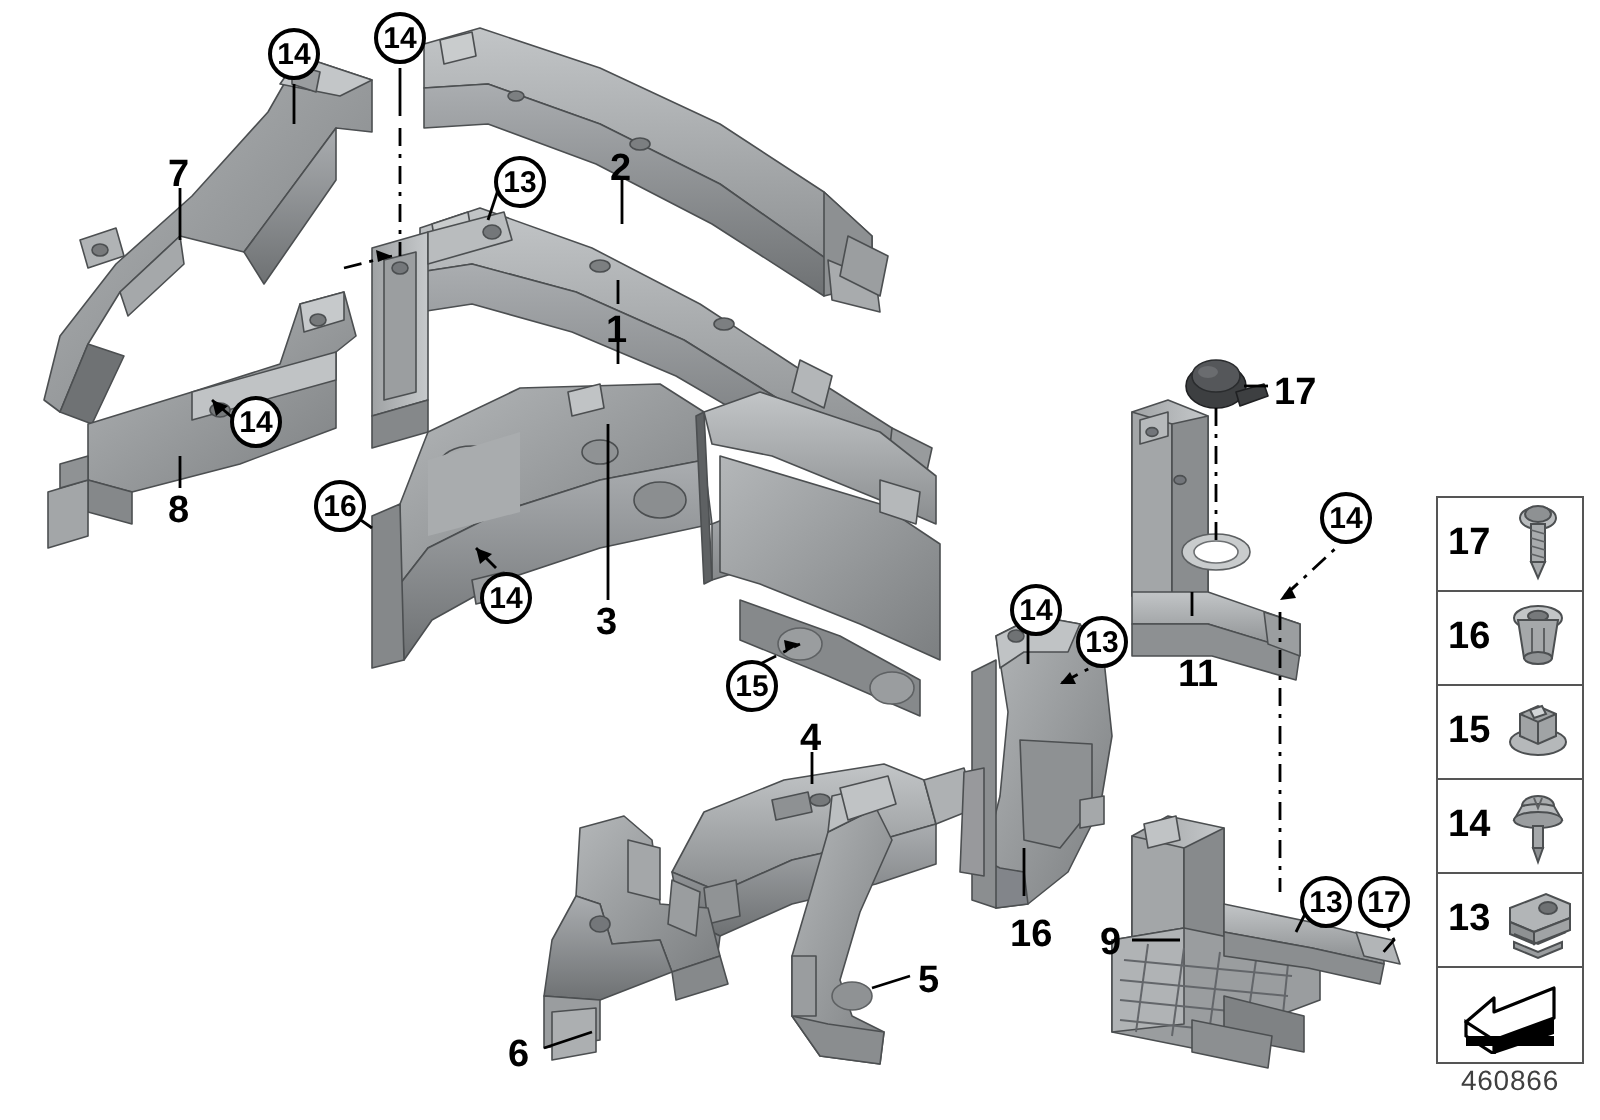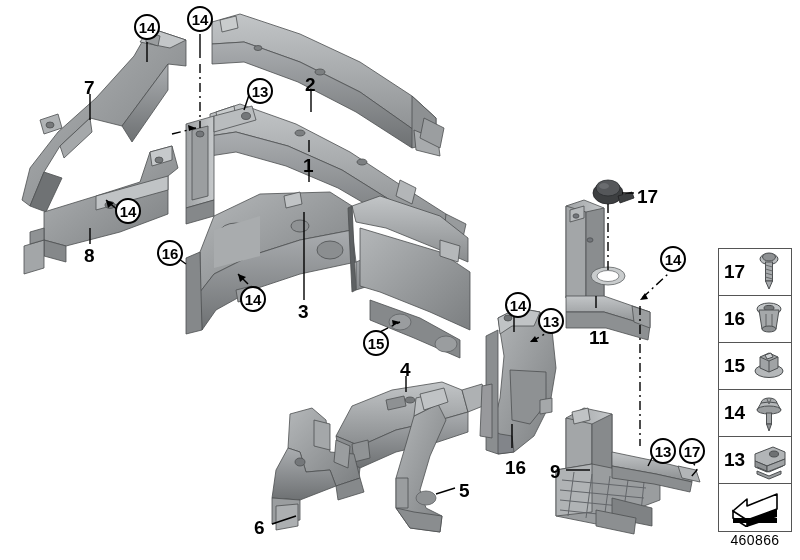--- a/index.html
+++ b/index.html
@@ -17,21 +17,21 @@
 
   
   #legend{position:absolute;right:8px;top:248px;width:74px;
           border:1.5px solid #555;box-sizing:border-box;background:#fff;}
   .legend-row{height:47px;border-bottom:1.5px solid #555;position:relative;
               display:flex;align-items:center;box-sizing:border-box;}
   .legend-row:last-child{border-bottom:none;}
   .legend-num{font-size:19px;font-weight:bold;margin-left:5px;width:24px;}
   .legend-art{flex:1;height:100%;position:relative;}
   #legend-id{position:absolute;right:8px;top:532px;width:74px;text-align:center;
-             font-size:14px;letter-spacing:.4px;color:#000000;}
+             font-size:14px;letter-spacing:.4px;color:#404040;}
 
   .svgwrap{position:absolute;left:0;top:0;}
 </style>
 </head>
 <body>
 
 <div id="stage">
 
   <svg class="svgwrap" width="800" height="560" viewBox="0 0 800 560">
     <defs>

